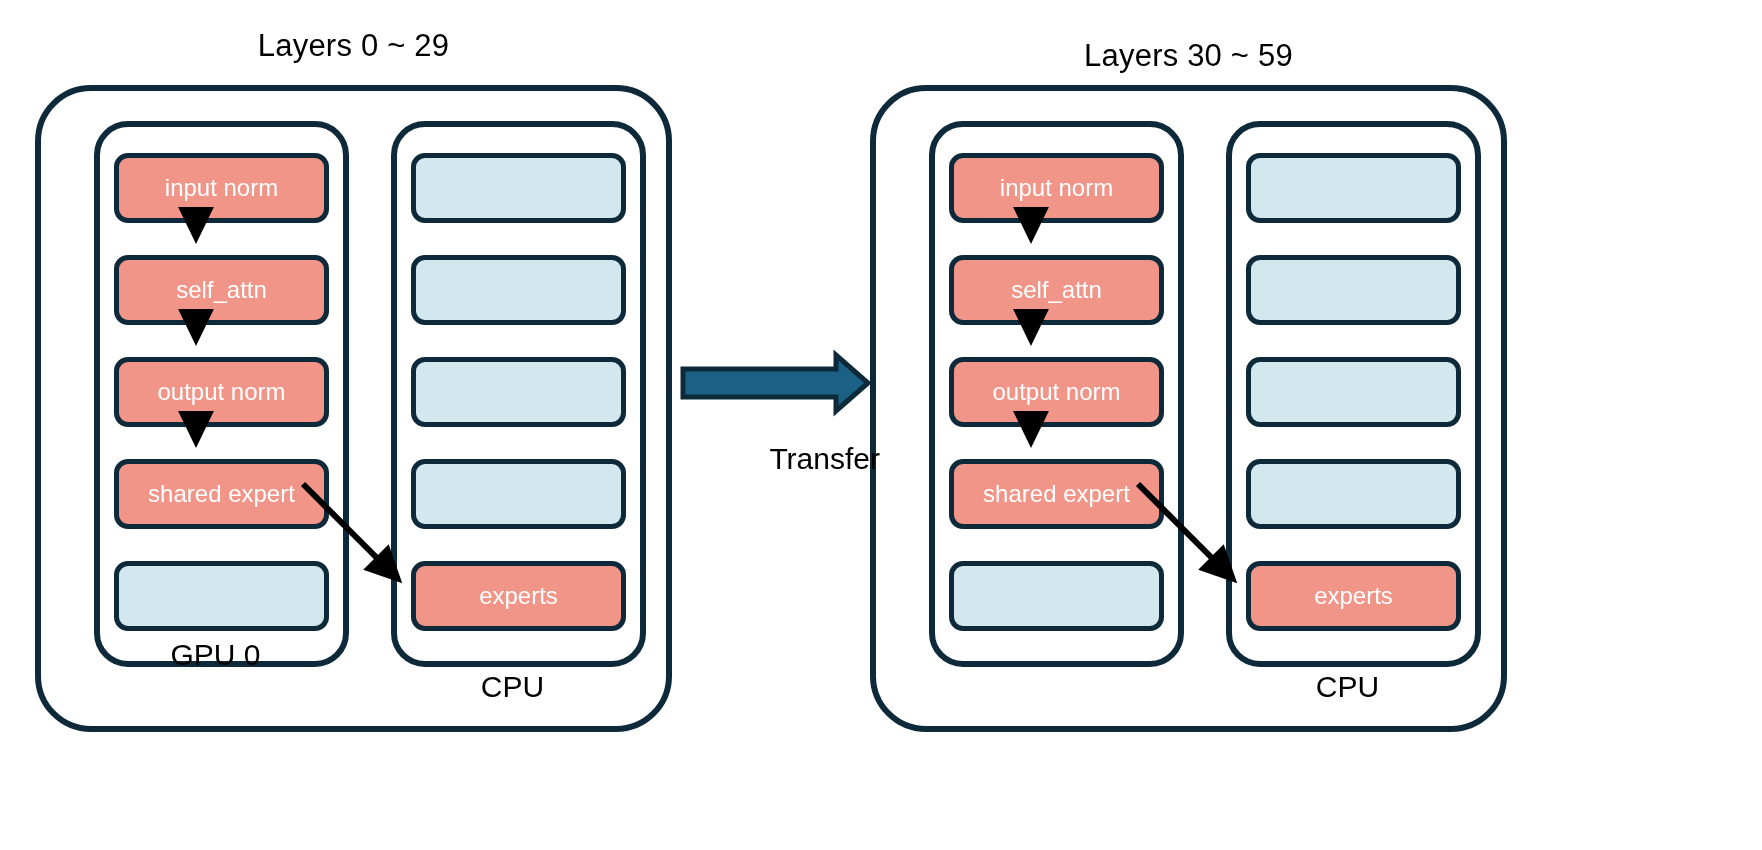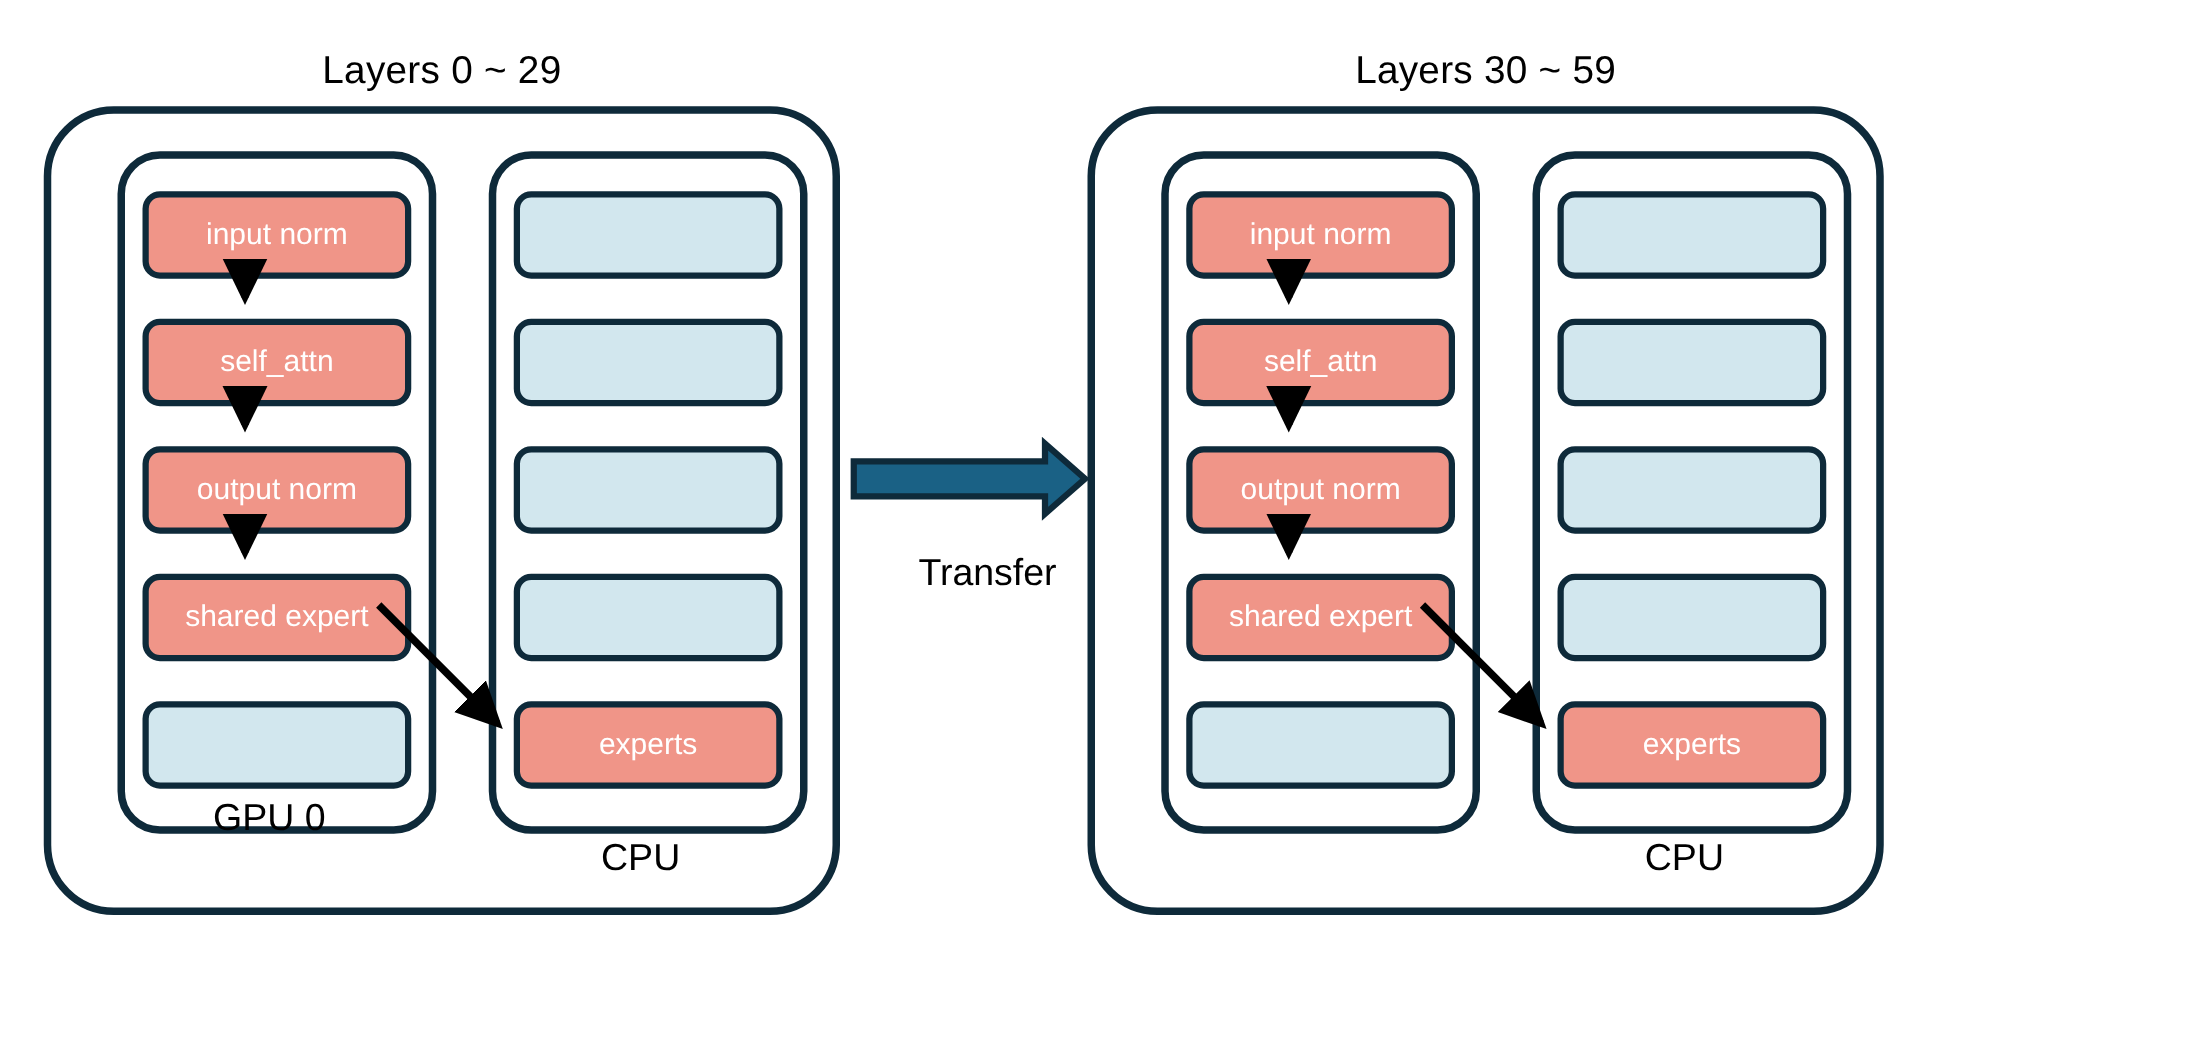--- a/index.html
+++ b/index.html
@@ -89,21 +89,21 @@
     color: #000000;
     line-height: 1.28;
     white-space: pre-line;
   }
 </style>
 </head>
 <body>
 
 <div id="stage">
 
-  <div class="group-title" style="left:35px; top:38px; width:637px;">Layers 0 ~ 29</div>
+  <div class="group-title" style="left:35px; top:28px; width:637px;">Layers 0 ~ 29</div>
 
   <div class="device" style="left:35px; top:85px; width:637px; height:647px;">
 
     <div class="column" style="left:53px; top:30px; width:255px; height:546px;">
       <div class="block active" style="width:215px; margin-top:8px;">input norm</div>
       <div class="block active" style="width:215px; margin-top:32px;">self_attn</div>
       <div class="block active" style="width:215px; margin-top:32px;">output norm</div>
       <div class="block active" style="width:215px; margin-top:32px;">shared expert</div>
       <div class="block idle" style="width:215px; margin-top:32px;"></div>
     </div>
@@ -136,21 +136,21 @@
       <div class="block idle" style="width:215px; margin-top:8px;"></div>
       <div class="block idle" style="width:215px; margin-top:32px;"></div>
       <div class="block idle" style="width:215px; margin-top:32px;"></div>
       <div class="block idle" style="width:215px; margin-top:32px;"></div>
       <div class="block active" style="width:215px; margin-top:32px;">experts</div>
     </div>
   </div>
 
   <div class="device-label" style="left:1220px; top:670px; width:255px;">CPU</div>
 
-  <div class="transfer-label" style="left:700px; top:402px; width:180px; text-align:center;">
+  <div class="transfer-label" style="left:700px; top:402px; width:180px; text-align:right;">
     <div>Transfer</div>
   </div>
 
   <svg id="overlay" viewBox="0 0 1762 850" xmlns="http://www.w3.org/2000/svg">
     <defs>
       <marker id="ah" markerWidth="7" markerHeight="7" refX="5.2" refY="3.2" orient="auto" markerUnits="strokeWidth">
         <path d="M0,0.2 L6.2,3.2 L0,6.2 z" fill="#000000"></path>
       </marker>
     </defs>
 

